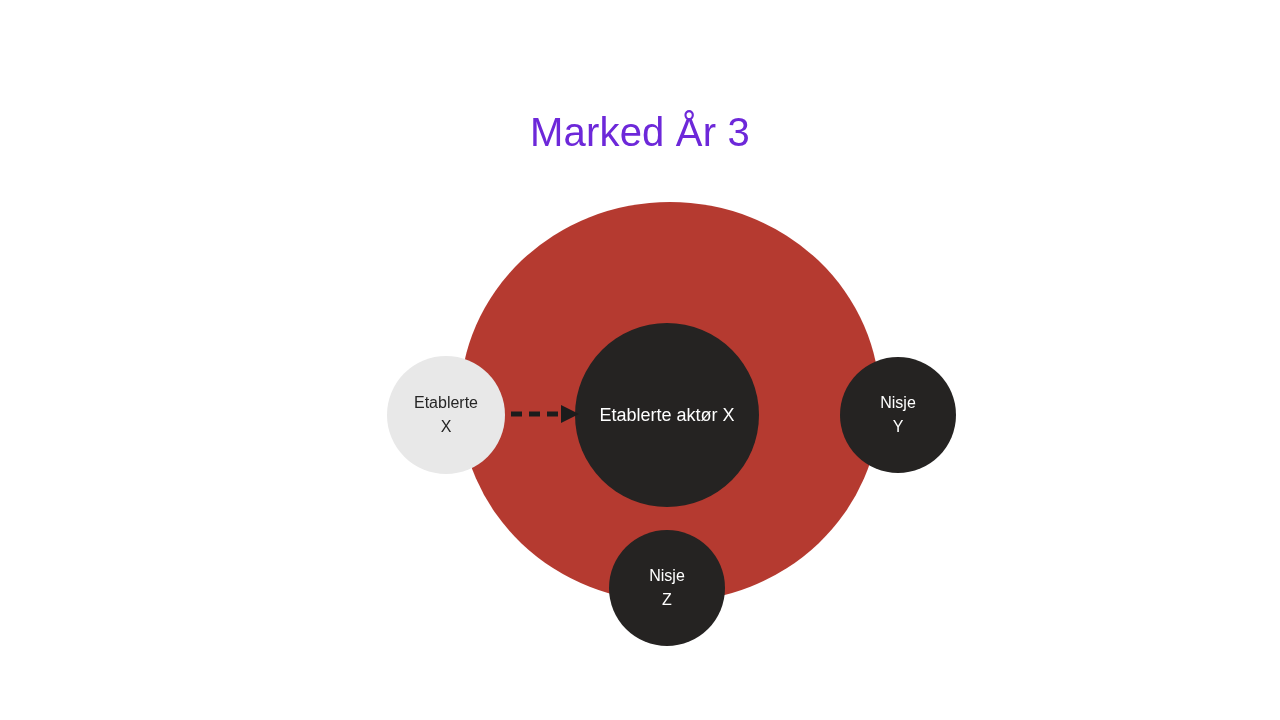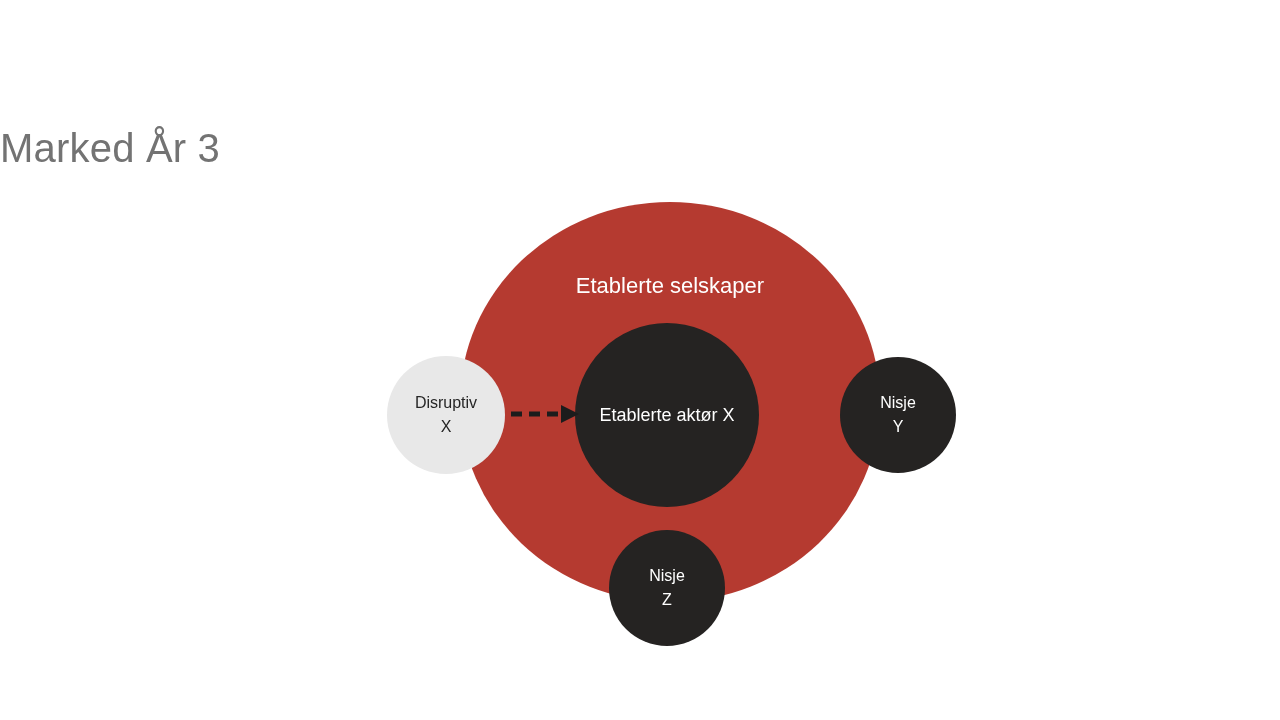--- a/index.html
+++ b/index.html
@@ -17,27 +17,27 @@
   .slide {
     position: absolute;
     left: 0; top: 0;
     width: 1280px;
     height: 720px;
     background: #ffffff;
   }
   .slide-title {
     position: absolute;
     left: 0;
-    top: 124px;
+    top: 108px;
     width: 1280px;
-    text-align: left;
+    text-align: center;
     font-size: 40px;
     line-height: 48px;
     font-weight: 400;
-    color: #737373;
+    color: #6d28d9;
     letter-spacing: 0.2px;
     white-space: nowrap;
   }
   .market-ellipse {
     position: absolute;
     left: 460px;
     top: 202px;
     width: 420px;
     height: 400px;
     border-radius: 50%;
@@ -120,29 +120,28 @@
 </style>
 </head>
 <body>
 
 <div class="slide">
 
   <div class="slide-title">Marked År 3</div>
 
   <div class="market-ellipse"></div>
 
-  <div class="market-label">Etablerte selskaper</div>
 
   <div class="node node-dark node-disruptor">
     <span class="node-label">Etablerte aktør X</span>
   </div>
 
   <div class="node node-light node-intruder">
     <span class="node-label">
-      <span>Disruptiv</span><br>
+      <span>Etablerte</span><br>
       <span>X</span>
     </span>
   </div>
 
   <div class="node node-dark node-niche-y">
     <span class="node-label">
       <span>Nisje</span><br>
       <span>Y</span>
     </span>
   </div>

